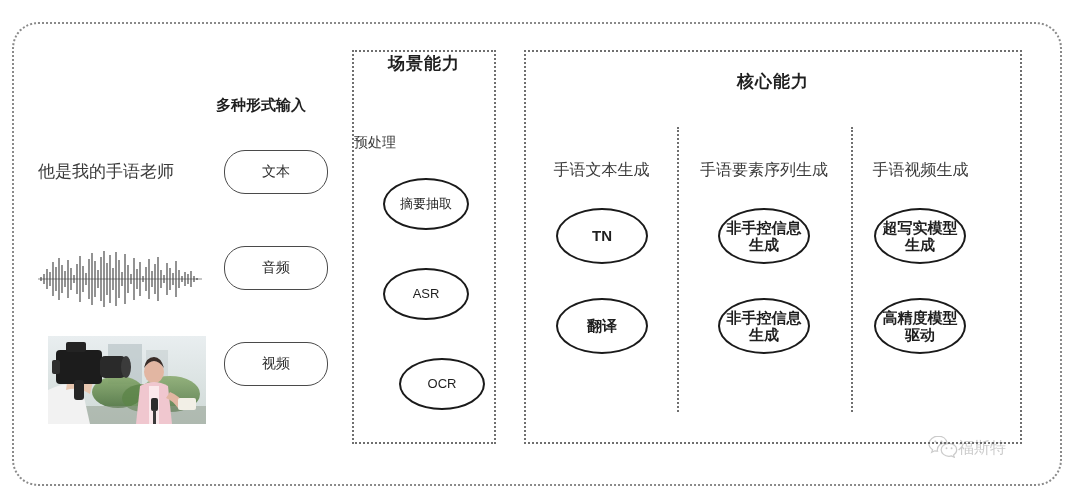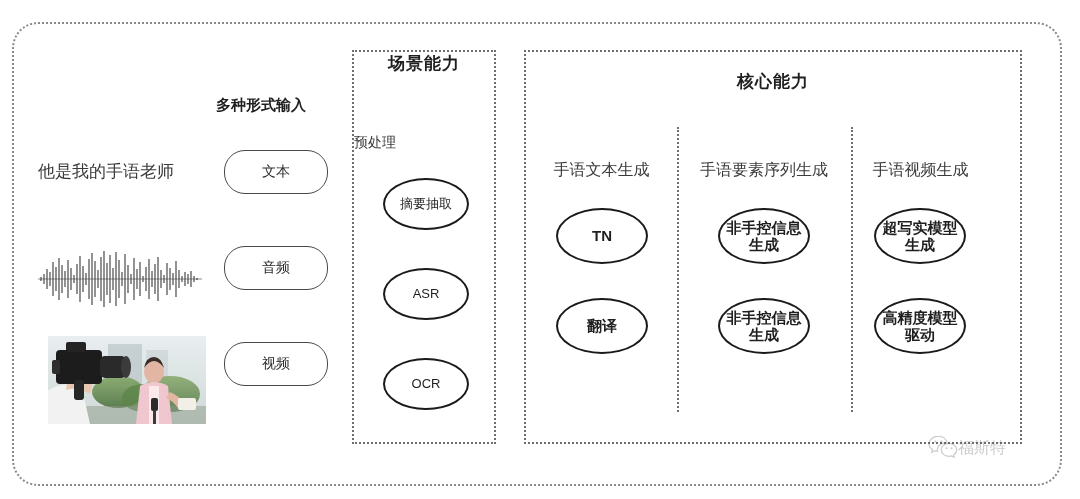--- a/index.html
+++ b/index.html
@@ -333,21 +333,21 @@
 
   <div class="panel panel-scene">
     <div class="panel-title">场景能力</div>
 
     <div class="sub-label" style="top:82px;">预处理</div>
 
     <div class="ellipse ellipse-sm" style="left:29px; top:126px;">摘要抽取</div>
 
     <div class="ellipse ellipse-sm" style="left:29px; top:216px;">ASR</div>
 
-    <div class="ellipse ellipse-sm" style="left:29px; top:306px;">OCR</div>
+    <div class="ellipse ellipse-sm" style="left:45px; top:306px;">OCR</div>
   </div>
 
   <div class="panel panel-core">
     <div class="panel-title">核心能力</div>
 
     <div class="col-divider" style="left:151px;"></div>
     <div class="col-divider" style="left:325px;"></div>
 
     <div class="core-col" style="left:0px; width:151px;">
       <div class="core-col-label">手语文本生成</div>

